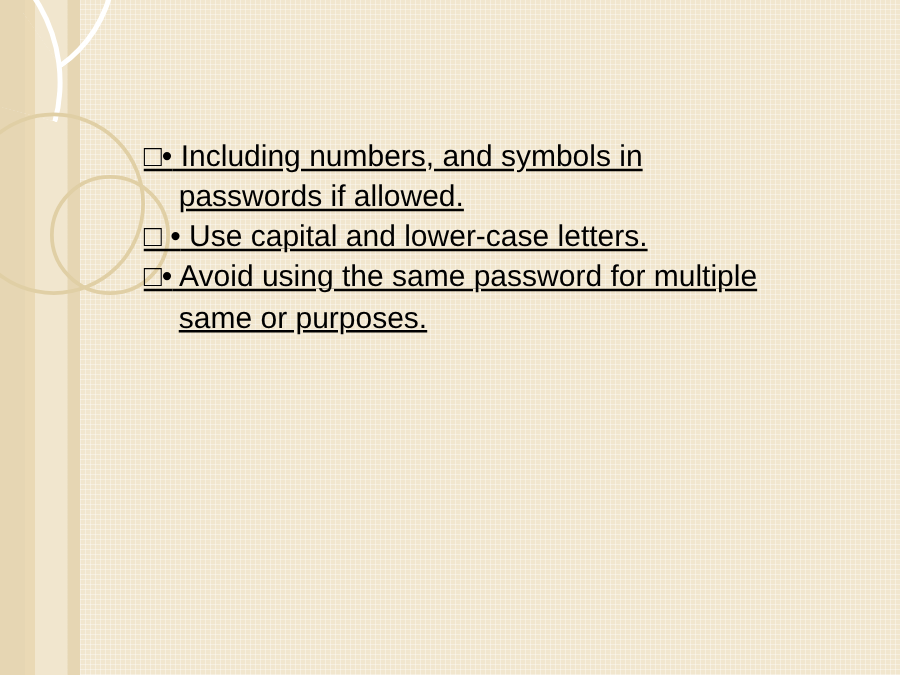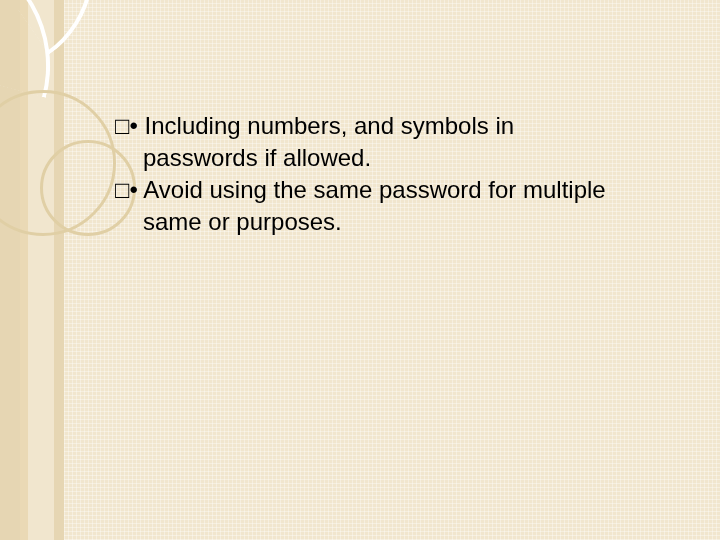--- a/index.html
+++ b/index.html
@@ -31,21 +31,21 @@
   .stripe{
     position:absolute;left:0;width:20px;height:540px;z-index:0;
   }
   .stripe.s1{left:0;background:#e6d6b3;}
   .stripe.s2{left:20px;width:8px;background:#ead9b5;}
   .stripe.s3{left:28px;width:26px;background:#f1e6ce;}
   .stripe.s4{left:54px;width:10px;background:#e6d6b3;}
   
   .body{
     position:absolute;left:115px;top:110px;width:520px;z-index:2;
-    color:#000;font-size:24px;line-height:1.34;
+    color:#000;font-size:24px;line-height:1.34;text-decoration:underline;
   }
   .item{margin:0 0 0 0;}
   .hang{padding-left:28px;text-indent:-28px;}
   .box{font-family:Arial,sans-serif;}
 </style>
 </head>
 <body>
 
 <div class="slide">
   <div class="stripe s1"></div>
@@ -55,16 +55,19 @@
   <div class="leaf l1"></div>
   <div class="leaf l2"></div>
   <div class="ring r1"></div>
   <div class="ring r2"></div>
 
   <div class="body">
     <p class="item hang">
       <span class="box">□•</span><span> Including numbers, and symbols in passwords if allowed.</span>
     </p>
     <p class="item hang">
+      <span class="box">□ •</span><span> Use capital and lower-case letters.</span>
+    </p>
+    <p class="item hang">
       <span class="box">□•</span><span> Avoid using the same password for multiple same or purposes.</span>
     </p>
   </div>
 </div>
 
 </body></html>

